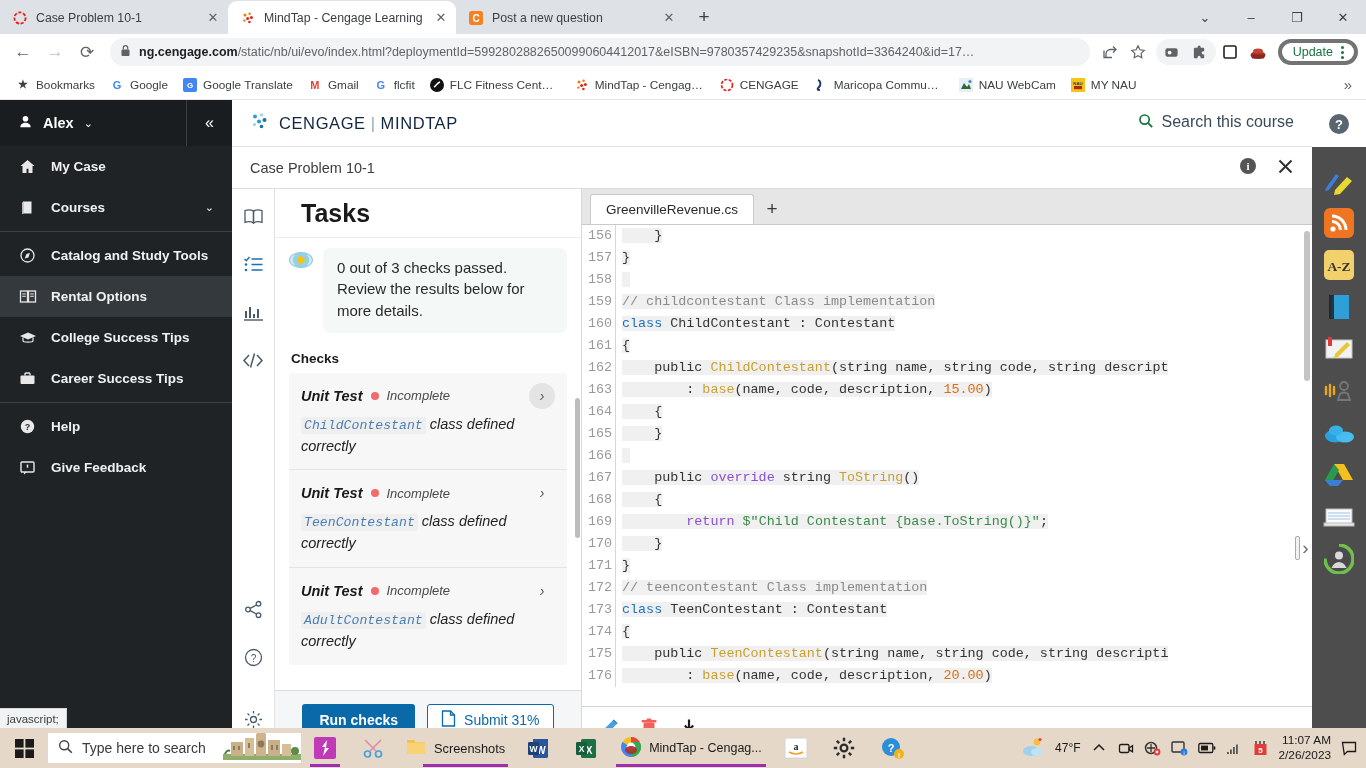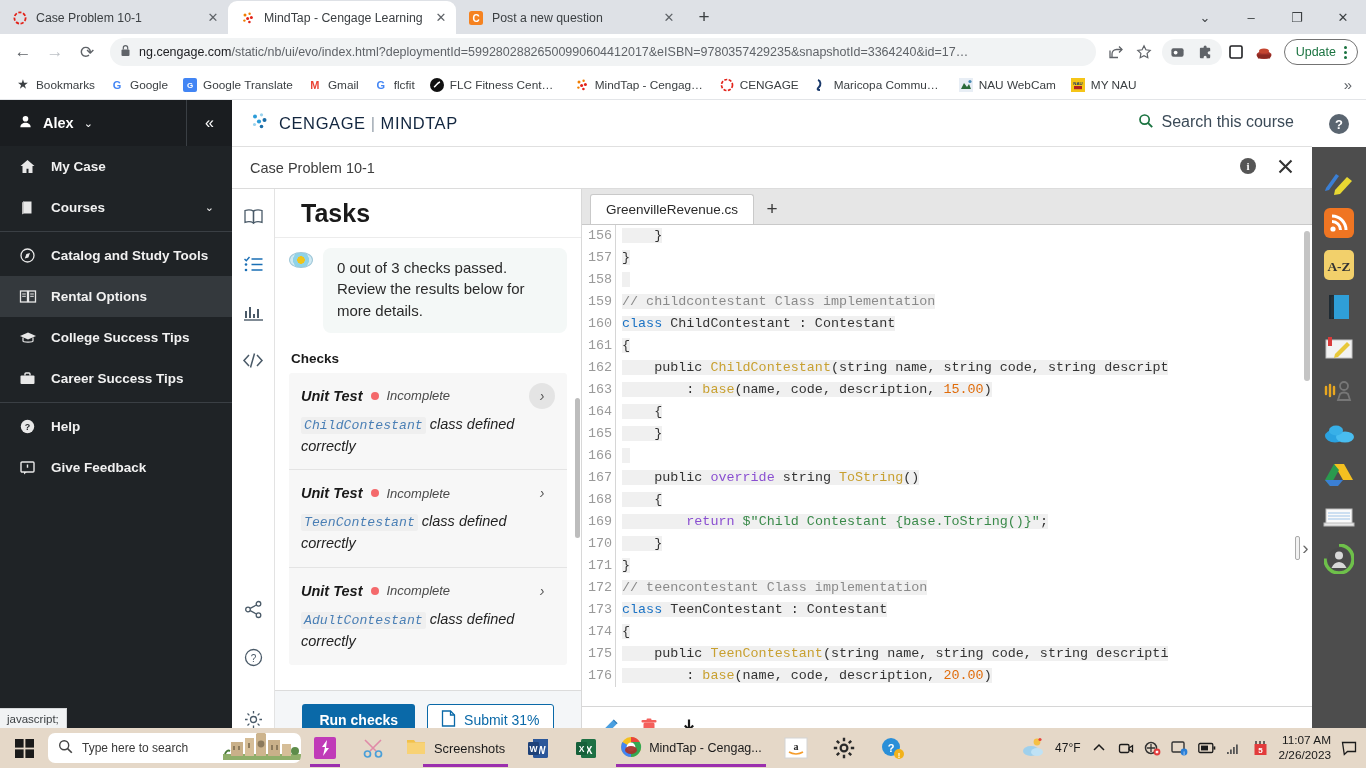--- a/index.html
+++ b/index.html
@@ -41,26 +41,26 @@
   }
   .nav-btn { width: 30px; height: 30px; display:flex;align-items:center;justify-content:center;
     color:#5f6368; font-size: 17px; margin-right: 2px; border-radius: 50%; }
   .nav-btn.dim { color:#bdc1c6; }
   .omnibox {
     flex: 1; height: 28px; background: #f1f3f4; border-radius: 14px;
     display: flex; align-items: center; padding: 0 10px; margin: 0 6px;
     font-size: 12.5px; color: #202124; gap: 8px; overflow: hidden;
   }
   .omnibox .url { white-space: nowrap; overflow: hidden; color:#5f6368; }
-  .omnibox .url b { color: #202124; font-weight: 400; }
+  .omnibox .url b { color: #202124; font-weight: 700; }
   .tb-icon { width: 28px; height: 28px; display:flex;align-items:center;justify-content:center;
     color:#5f6368; font-size:14px; flex:0 0 28px; }
   .ext-group { display:flex; align-items:center; background:#f1f3f4; border-radius:14px; height:26px; padding:0 2px; margin-left:4px;}
   .update-pill {
-    border: 1px solid #737373; border-radius: 14px; height: 26px; display:flex;
+    border: 4px solid #737373; border-radius: 14px; height: 26px; display:flex;
     align-items:center; padding: 0 6px 0 11px; margin-left: 6px; gap:4px;
     font-size: 12.5px; color: #1a7340;
   }
   .kebab { display:flex; flex-direction:column; gap:2px; padding: 0 4px;}
   .kebab i { width:3px;height:3px;border-radius:50%;background:#1a7340;display:block; }
 
   .bookmarks {
     position: absolute; top: 70px; left: 0; width: 1366px; height: 30px;
     background: #fff; display: flex; align-items: center; padding: 0 8px;
     font-size: 11.8px; color: #3c4043; border-bottom: 1px solid #e3e5e8;
@@ -243,23 +243,23 @@
     background:#f1f3f4; border-top:1px solid #d4d6d8; border-right:1px solid #d4d6d8;
     padding: 0 7px; display:flex; align-items:center;
     font-size:11.5px; color:#3c4043;
   }
   .taskbar {
     position:absolute; left:0; bottom:0; width:1366px; height:40px;
     background:#e5d8c8; display:flex; align-items:center;
   }
   .tb-start { width:48px; height:40px; display:flex;align-items:center;justify-content:center; }
   .tb-search {
-    width: 253px; height: 30px; background:#fff; border-radius:7px;
+    width: 253px; height: 30px; background:#fff; border-radius:0;
     display:flex; align-items:center; gap:9px; padding: 0 10px;
-    font-size: 12px; color:#3a3a3a; position:relative; overflow:hidden;
+    font-size: 14px; color:#3a3a3a; position:relative; overflow:hidden;
   }
   .tb-app { width: 48px; height:40px; display:flex;align-items:center;justify-content:center; position:relative;}
   .tb-app.running::after { content:''; position:absolute; bottom:1px; left:9px; right:9px; height:3px; background:#9b2fae; }
   .tb-app.chrome { width: auto; padding: 0 10px; gap:7px; font-size:12.5px; color:#1a1a1a; }
   .tb-app.chrome::after { content:''; position:absolute; bottom:1px; left:6px; right:6px; height:3px; background:#9b2fae; }
   .tb-folder { width: auto; padding: 0 9px; gap:8px; font-size:12.8px; color:#1a1a1a;
     display:flex; align-items:center; height:40px; position:relative; }
   .tb-folder.running::after { content:''; position:absolute; bottom:1px; left:26px; right:6px; height:3px; background:#9b2fae; }
   .tray { margin-left:auto; display:flex; align-items:center; gap:9px; padding-right: 8px; font-size:12px; color:#1a1a1a;}
   .tray-ico { width:18px;height:18px;display:flex;align-items:center;justify-content:center; }

